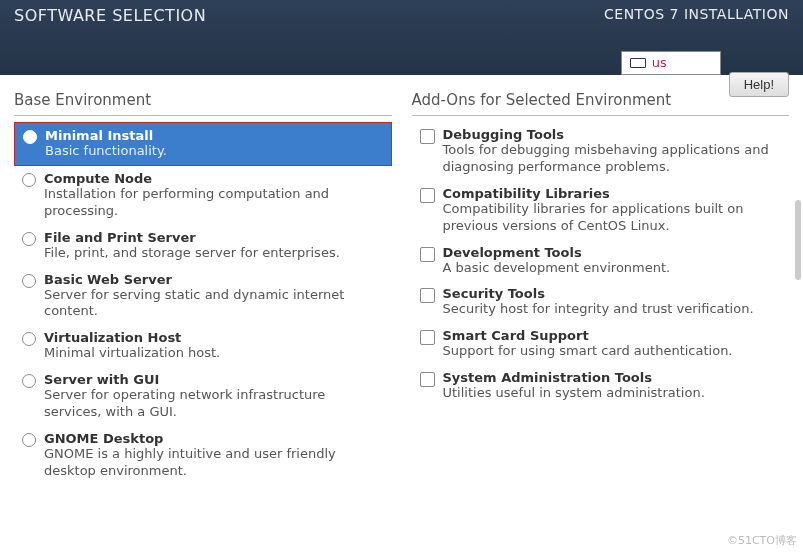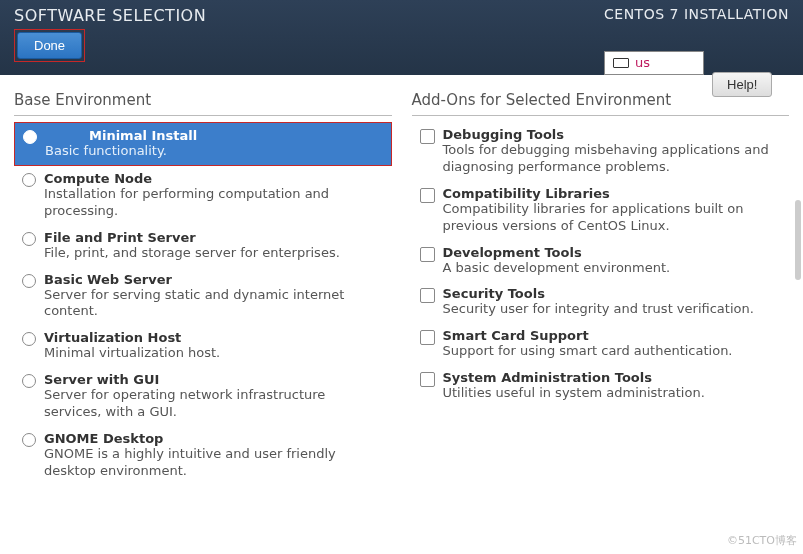--- a/index.html
+++ b/index.html
@@ -1,19 +1,19 @@
 <!DOCTYPE html>
 <html><head>
 <meta charset="utf-8">
 <style>
 * { box-sizing: border-box; margin: 0; padding: 0; }
 body { font-family: "DejaVu Sans", "Liberation Sans", Arial, sans-serif; font-size: 13px; background: #fff; width: 803px; height: 554px; overflow: hidden; position: relative; }
 .header { background: linear-gradient(to bottom, #2e4057 0%, #243447 100%); color: #fff; height: 75px; padding: 6px 14px 0 14px; display: flex; justify-content: space-between; }
 .header-left { display: flex; flex-direction: column; align-items: flex-start; gap: 4px; }
-.header-right { display: flex; flex-direction: column; gap: 6px; }
+.header-right { display: flex; flex-direction: column; align-items: flex-end; gap: 6px; }
 .page-title { font-size: 16px; font-weight: 400; letter-spacing: 0.5px; color: #e8ecf0; }
 .install-title { font-size: 14px; color: #e8ecf0; letter-spacing: 0.5px; }
 .done-wrap { border: 1px solid #c62828; padding: 2px; display: inline-block; }
 .done-btn { background: linear-gradient(to bottom, #4a8fd4, #2b74c2); color: #fff; border: 1px solid #1a5a9e; border-radius: 3px; padding: 5px 16px; font-size: 13px; cursor: pointer; }
 .header-controls { display: flex; gap: 8px; align-items: center; }
 .lang-box { background: #fff; border: 1px solid #888; display: flex; align-items: center; gap: 6px; padding: 3px 8px; width: 100px; height: 24px; color: #be185d; }
 .keyboard-icon { width: 16px; height: 10px; border: 1px solid #333; border-radius: 1px; position: relative; display: inline-block; }
 .keyboard-icon::before { content: ""; position: absolute; inset: 1px; background-image: radial-gradient(#333 0.5px, transparent 0.5px); background-size: 3px 2px; }
 .help-btn { background: linear-gradient(to bottom, #f5f5f5, #ddd); border: 1px solid #aaa; border-radius: 3px; padding: 4px 14px; font-size: 13px; cursor: pointer; color: #333; margin-top: 44px; }
 .content { display: flex; padding: 16px 14px 0 14px; height: 404px; }
@@ -25,34 +25,31 @@
 .env-item { display: flex; align-items: flex-start; gap: 8px; padding: 5px 8px; }
 .env-item.selected { background: #3c7ecb; color: #fff; border: 1px solid #c62828; }
 .env-item.selected .item-desc { color: #e4effa; }
 .radio { flex: 0 0 14px; width: 14px; height: 14px; border: 1px solid #888; border-radius: 50%; margin-top: 2px; background: #fff; position: relative; }
 .radio.on::after { content: ""; position: absolute; inset: 2px; border-radius: 50%; background: #444; }
 .env-item.selected .radio { border-color: #fff; }
 .env-item.selected .radio.on::after { background: #fff; }
 .check { flex: 0 0 15px; width: 15px; height: 15px; border: 1px solid #888; border-radius: 2px; margin-top: 2px; background: #fff; }
 .item-body { flex: 1; min-width: 0; }
 .item-name { font-weight: bold; font-size: 13px; color: #333; }
-.env-item.selected .item-name { color: #fff; margin-left: 44px; }
+.env-item.selected .item-name { color: #fff; }
 .item-desc { font-size: 13px; color: #555; line-height: 1.3; }
 .scroll-indicator { position: absolute; right: 2px; top: 200px; width: 6px; height: 80px; background: #ccc; border-radius: 3px; }
 .watermark { position: absolute; right: 6px; bottom: 6px; font-size: 11px; color: #bbb; }
 </style>
 </head>
 <body>
 
 <div class="header">
   <div class="header-left">
     <div class="page-title">SOFTWARE SELECTION</div>
-    <div class="done-wrap">
-      <button class="done-btn">Done</button>
-    </div>
   </div>
   <div class="header-right">
     <div class="install-title">CENTOS 7 INSTALLATION</div>
     <div class="header-controls">
       <div class="lang-box">
         <span class="keyboard-icon"></span>
         <span>us</span>
       </div>
       <button class="help-btn">Help!</button>
     </div>
@@ -141,21 +138,21 @@
           <span class="check"></span>
           <div class="item-body">
             <div class="item-name">Development Tools</div>
             <div class="item-desc">A basic development environment.</div>
           </div>
         </div>
         <div class="env-item">
           <span class="check"></span>
           <div class="item-body">
             <div class="item-name">Security Tools</div>
-            <div class="item-desc">Security user for integrity and trust verification.</div>
+            <div class="item-desc">Security host for integrity and trust verification.</div>
           </div>
         </div>
         <div class="env-item">
           <span class="check"></span>
           <div class="item-body">
             <div class="item-name">Smart Card Support</div>
             <div class="item-desc">Support for using smart card authentication.</div>
           </div>
         </div>
         <div class="env-item">

